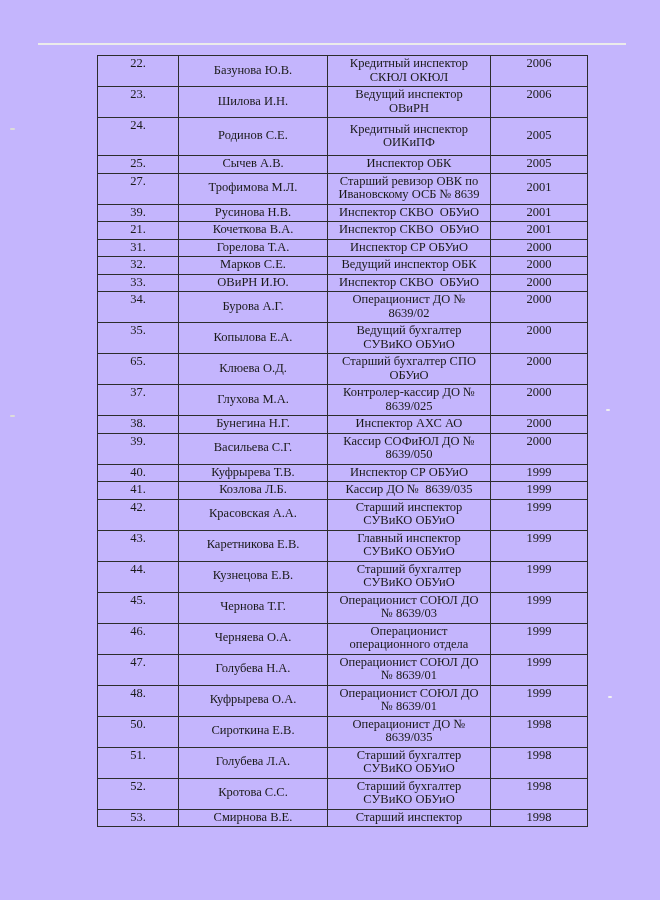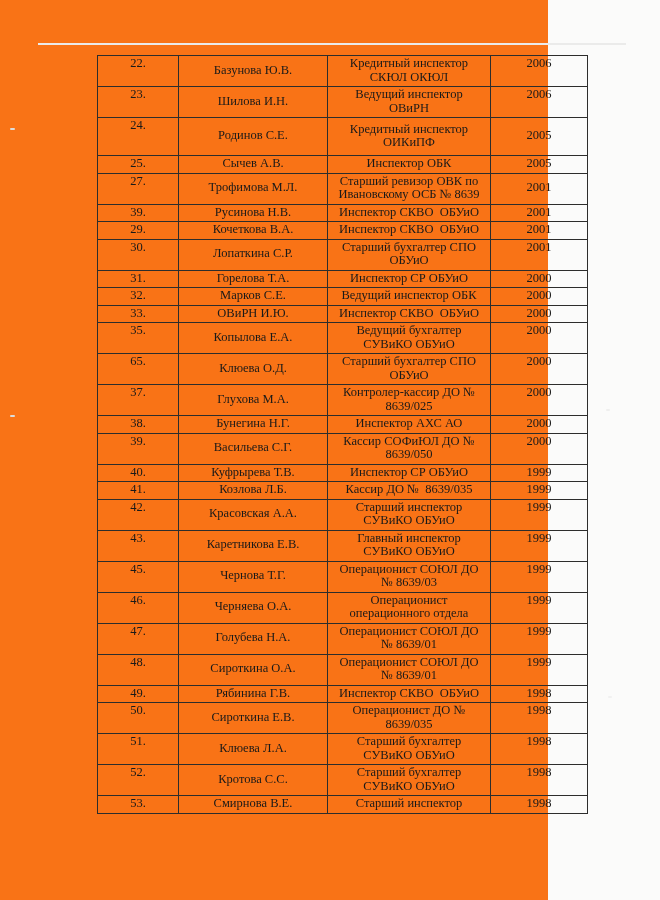--- a/index.html
+++ b/index.html
@@ -6,23 +6,23 @@
     margin: 0;
     padding: 0;
     width: 660px;
     height: 900px;
     background: #fbfbfa;
     overflow: hidden;
     font-family: "Liberation Serif", "DejaVu Serif", serif;
   }
   .page {
     position: relative;
-    width: 548px;
+    width: 660px;
     height: 900px;
-    background: #f97316;
+    background: #c4b5fd;
   }
   
   .scan-streak {
     position: absolute;
     left: 38px;
     top: 43px;
     width: 588px;
     height: 2px;
     background: #ebebea;
     filter: blur(0.4px);
@@ -110,48 +110,48 @@
 Ивановскому ОСБ № 8639</td>
           <td class="c-year">2001</td>
         </tr>
         <tr>
           <td class="c-num">39.</td>
           <td class="c-name">Русинова Н.В.</td>
           <td class="c-pos">Инспектор СКВО  ОБУиО</td>
           <td class="c-year">2001</td>
         </tr>
         <tr>
-          <td class="c-num">29.</td>
+          <td class="c-num">21.</td>
           <td class="c-name">Кочеткова В.А.</td>
           <td class="c-pos">Инспектор СКВО  ОБУиО</td>
           <td class="c-year">2001</td>
         </tr>
         <tr>
-          <td class="c-num">30.</td>
-          <td class="c-name">Лопаткина С.Р.</td>
-          <td class="c-pos">Старший бухгалтер СПО
-ОБУиО</td>
-          <td class="c-year">2001</td>
-        </tr>
-        <tr>
           <td class="c-num">31.</td>
           <td class="c-name">Горелова Т.А.</td>
           <td class="c-pos">Инспектор СР ОБУиО</td>
           <td class="c-year">2000</td>
         </tr>
         <tr>
           <td class="c-num">32.</td>
           <td class="c-name">Марков С.Е.</td>
           <td class="c-pos">Ведущий инспектор ОБК</td>
           <td class="c-year">2000</td>
         </tr>
         <tr>
           <td class="c-num">33.</td>
           <td class="c-name">ОВиРН И.Ю.</td>
           <td class="c-pos">Инспектор СКВО  ОБУиО</td>
+          <td class="c-year">2000</td>
+        </tr>
+        <tr>
+          <td class="c-num">34.</td>
+          <td class="c-name">Бурова А.Г.</td>
+          <td class="c-pos">Операционист ДО №
+8639/02</td>
           <td class="c-year">2000</td>
         </tr>
         <tr>
           <td class="c-num">35.</td>
           <td class="c-name">Копылова Е.А.</td>
           <td class="c-pos">Ведущий бухгалтер
 СУВиКО ОБУиО</td>
           <td class="c-year">2000</td>
         </tr>
         <tr>
@@ -201,20 +201,27 @@
           <td class="c-year">1999</td>
         </tr>
         <tr>
           <td class="c-num">43.</td>
           <td class="c-name">Каретникова Е.В.</td>
           <td class="c-pos">Главный инспектор
 СУВиКО ОБУиО</td>
           <td class="c-year">1999</td>
         </tr>
         <tr>
+          <td class="c-num">44.</td>
+          <td class="c-name">Кузнецова Е.В.</td>
+          <td class="c-pos">Старший бухгалтер
+СУВиКО ОБУиО</td>
+          <td class="c-year">1999</td>
+        </tr>
+        <tr>
           <td class="c-num">45.</td>
           <td class="c-name">Чернова Т.Г.</td>
           <td class="c-pos">Операционист СОЮЛ ДО
 № 8639/03</td>
           <td class="c-year">1999</td>
         </tr>
         <tr>
           <td class="c-num">46.</td>
           <td class="c-name">Черняева О.А.</td>
           <td class="c-pos">Операционист
@@ -223,41 +230,35 @@
         </tr>
         <tr>
           <td class="c-num">47.</td>
           <td class="c-name">Голубева Н.А.</td>
           <td class="c-pos">Операционист СОЮЛ ДО
 № 8639/01</td>
           <td class="c-year">1999</td>
         </tr>
         <tr>
           <td class="c-num">48.</td>
-          <td class="c-name">Сироткина О.А.</td>
+          <td class="c-name">Куфрырева О.А.</td>
           <td class="c-pos">Операционист СОЮЛ ДО
 № 8639/01</td>
           <td class="c-year">1999</td>
-        </tr>
-        <tr>
-          <td class="c-num">49.</td>
-          <td class="c-name">Рябинина Г.В.</td>
-          <td class="c-pos">Инспектор СКВО  ОБУиО</td>
-          <td class="c-year">1998</td>
         </tr>
         <tr>
           <td class="c-num">50.</td>
           <td class="c-name">Сироткина Е.В.</td>
           <td class="c-pos">Операционист ДО №
 8639/035</td>
           <td class="c-year">1998</td>
         </tr>
         <tr>
           <td class="c-num">51.</td>
-          <td class="c-name">Клюева Л.А.</td>
+          <td class="c-name">Голубева Л.А.</td>
           <td class="c-pos">Старший бухгалтер
 СУВиКО ОБУиО</td>
           <td class="c-year">1998</td>
         </tr>
         <tr>
           <td class="c-num">52.</td>
           <td class="c-name">Кротова С.С.</td>
           <td class="c-pos">Старший бухгалтер
 СУВиКО ОБУиО</td>
           <td class="c-year">1998</td>

